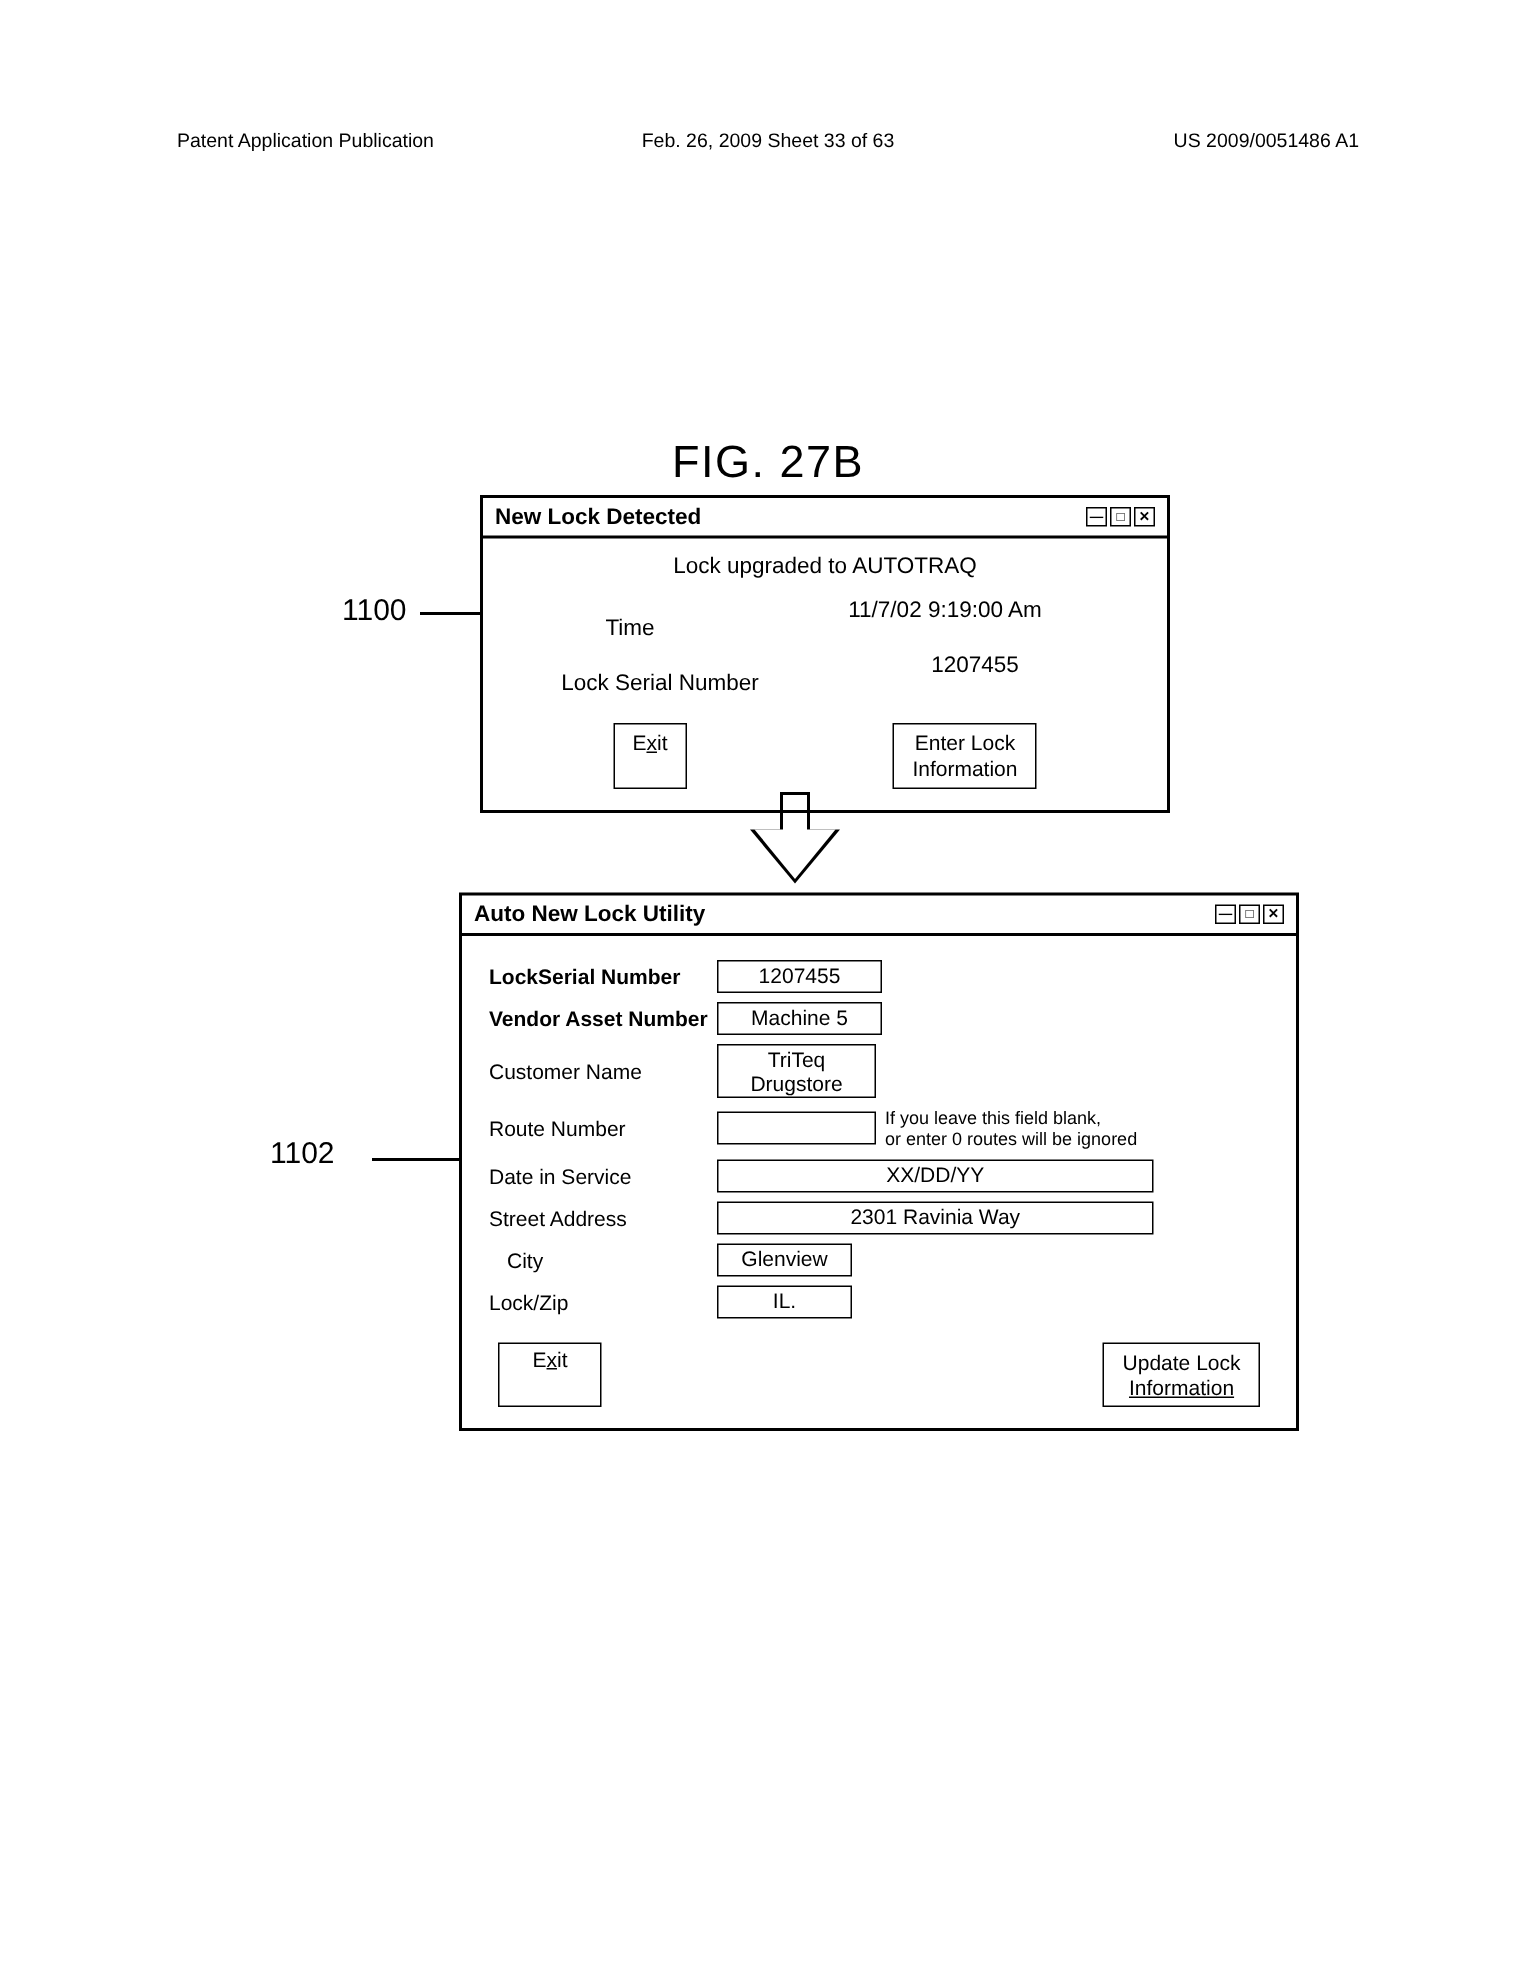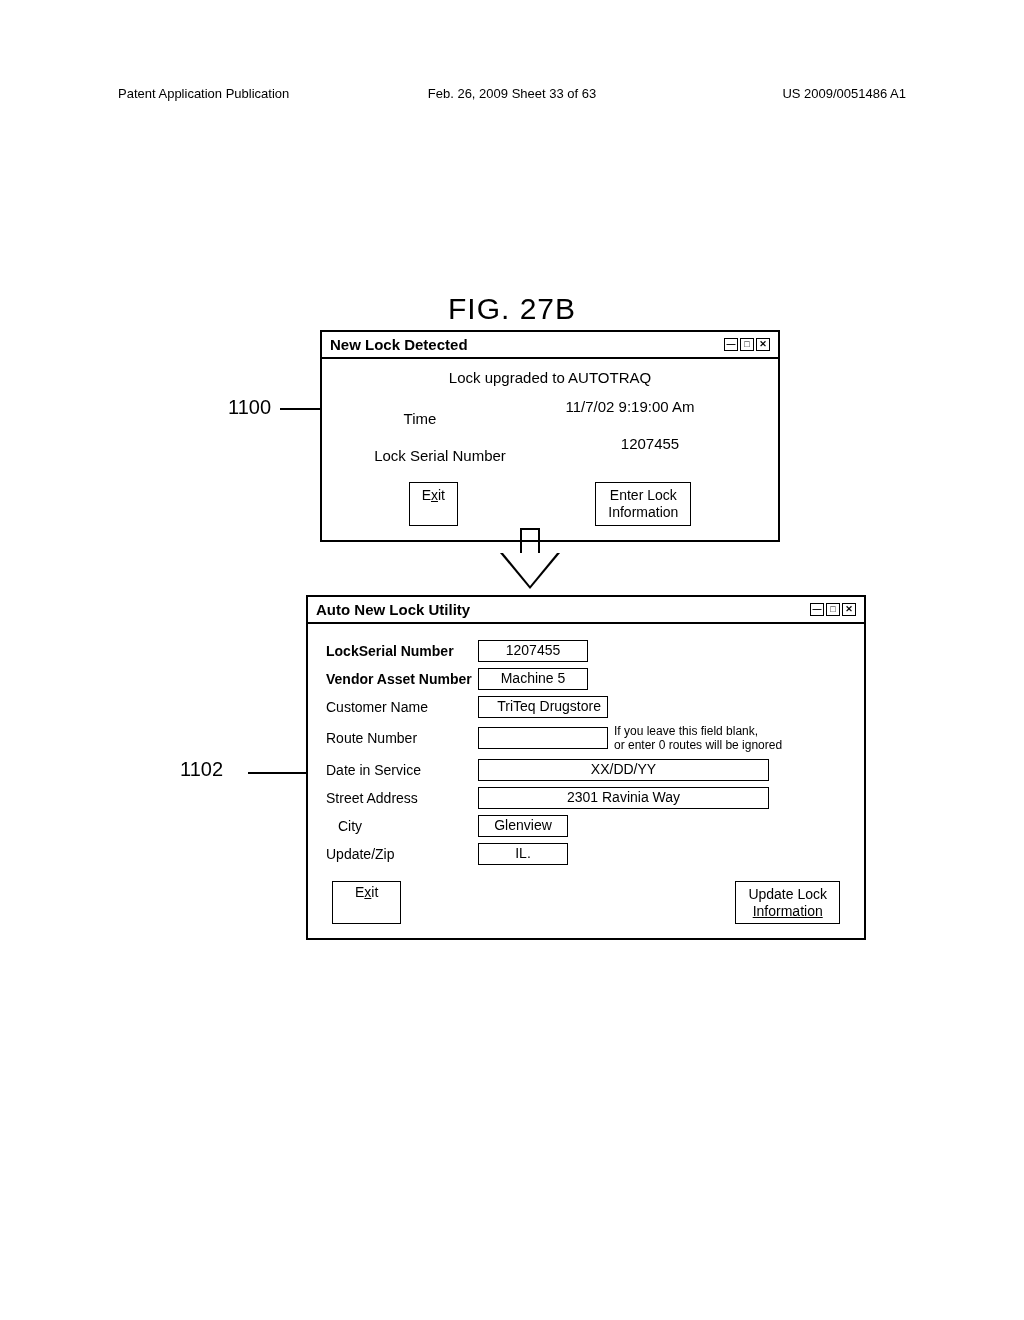--- a/index.html
+++ b/index.html
@@ -164,21 +164,21 @@
     }
     .formrow .flbl.bold { font-weight: bold; }
     .fld {
       border: 1.5px solid black;
       min-height: 22px;
       padding: 1px 6px;
       text-align: center;
       font-size: 14px;
     }
     .fld.w1 { width: 110px; }
-    .fld.w2 { width: 130px; text-align: right; }
+    .fld.w2 { width: 106px; }
     .fld.w3 { width: 291px; text-align: center; }
     .fld.w4 { width: 90px; }
     .fnote {
       font-size: 12px;
       margin-left: 6px;
       line-height: 1.2;
     }
     .dlg2 .btnrow { justify-content: space-between; padding: 0 6px; margin-top: 16px; }
   </style>
 </head>
@@ -271,21 +271,21 @@
     </div>
     <div class="formrow">
       <span class="flbl">Street Address</span>
       <span class="fld w3">2301 Ravinia Way</span>
     </div>
     <div class="formrow">
       <span class="flbl" style="padding-left:12px">City</span>
       <span class="fld w4">Glenview</span>
     </div>
     <div class="formrow">
-      <span class="flbl">Update/Zip</span>
+      <span class="flbl">Lock/Zip</span>
       <span class="fld w4">IL.</span>
     </div>
     <div class="btnrow">
       <div class="btn small">
         <span>E</span><span class="u">x</span><span>it</span>
       </div>
       <div class="btn">
         <div>Update Lock</div>
         <div style="text-decoration: underline">Information</div>
       </div>

